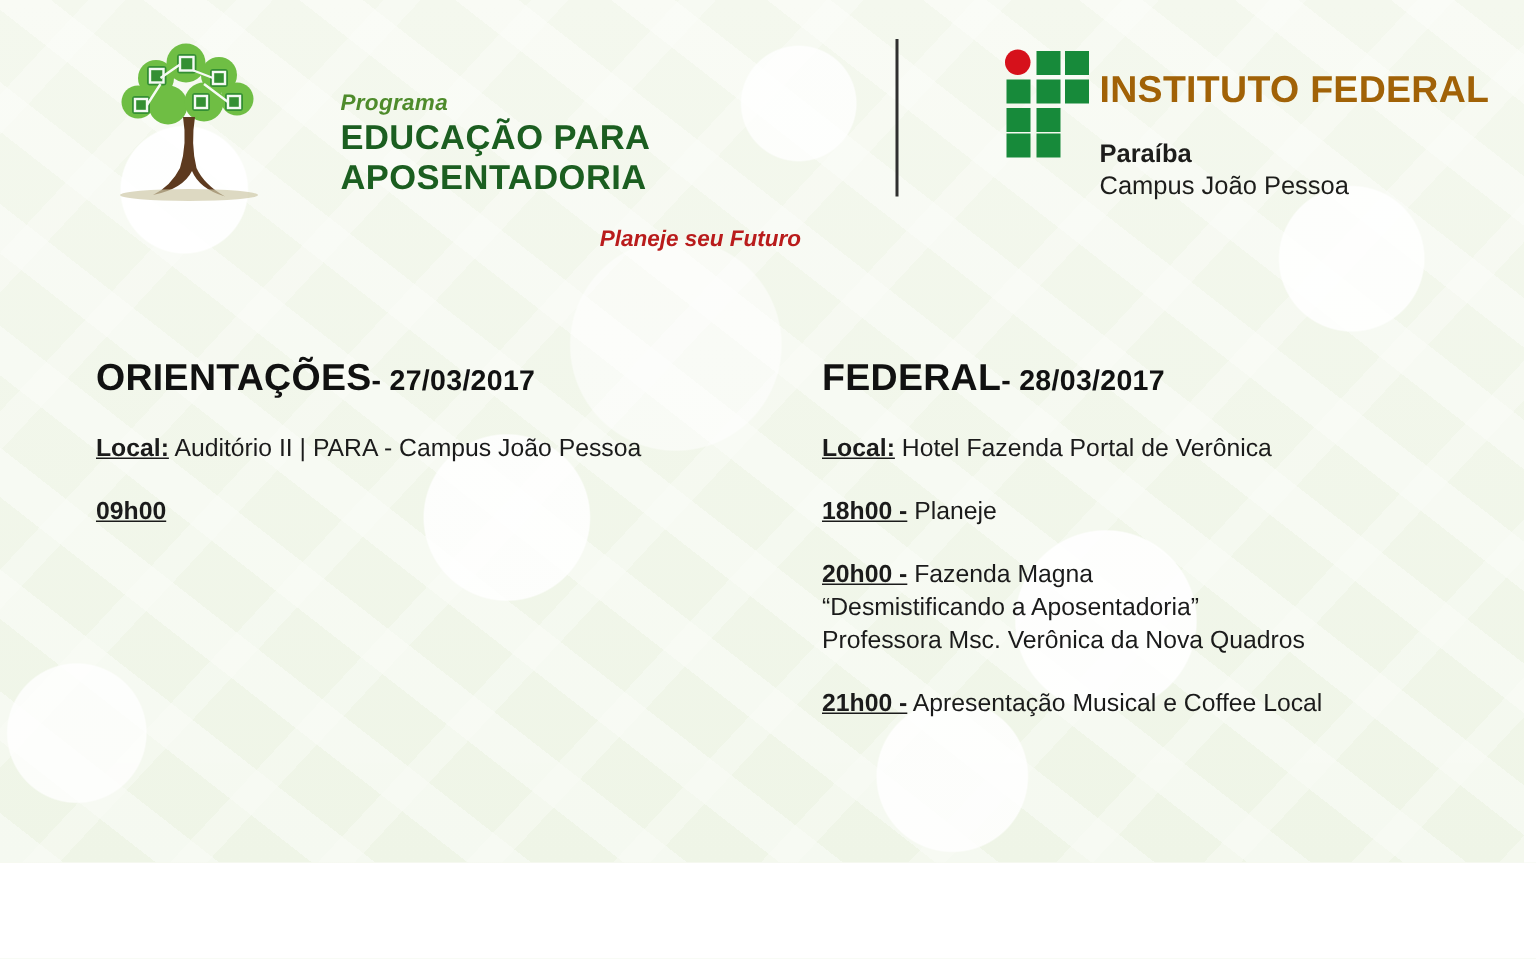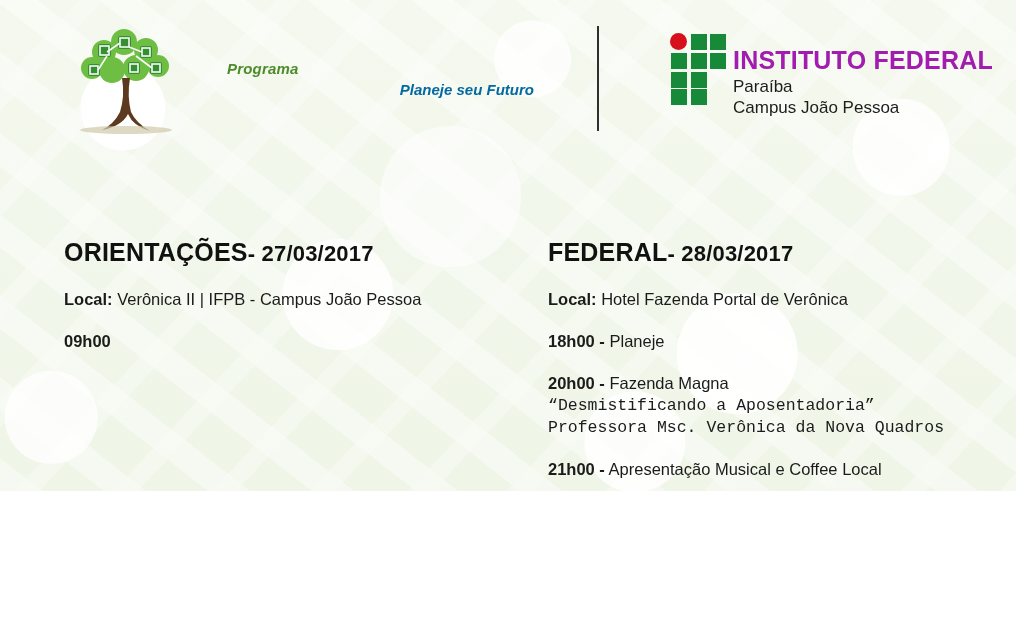--- a/index.html
+++ b/index.html
@@ -9,21 +9,21 @@
   body {
     width: 1024px;
     height: 639px;
     font-family: "Liberation Sans", sans-serif;
     background: #ffffff;
     overflow: hidden;
   }
   .poster {
     position: relative;
     width: 1024px;
-    height: 491px;
+    height: 575px;
     background: #f2f6ec;
     overflow: hidden;
   }
   
   .bg-pattern {
     position: absolute;
     inset: 0;
     background-color: #f1f6eb;
     background-image:
       radial-gradient(circle at 12% 22%, rgba(255,255,255,0.95) 0 42px, transparent 43px),
@@ -97,23 +97,23 @@
     font-weight: bold;
     color: #1b5e20;
     letter-spacing: .3px;
     margin-top: 1px;
     text-align: left;
     margin-left: 45px;
   }
   .program-sub {
     font-size: 15px;
     font-weight: bold;
-    color: #0369a1;
+    color: #b91c1c;
     font-style: italic;
-    margin-top: 4px;
+    margin-top: 19px;
     text-align: right;
     padding-right: 8px;
   }
   .divider-line {
     position: absolute;
     left: 597px;
     top: 26px;
     width: 2px;
     height: 105px;
     background: #2f2f2f;
@@ -142,61 +142,61 @@
   }
   .if-text {
     position: absolute;
     left: 733px;
     top: 46px;
     line-height: 1.18;
   }
   .if-name {
     font-size: 25px;
     font-weight: bold;
-    color: #a21caf;
+    color: #a16207;
     letter-spacing: .2px;
   }
   .if-state, .if-campus {
     font-size: 17px;
     color: #1d1d1b;
   }
-  .if-state { margin-top: 1px; }
+  .if-state { margin-top: 17px; font-weight: bold; }
   .if-campus { margin-top: 1px; }
 
   
   .col {
     position: absolute;
     top: 238px;
   }
   .col-left { left: 64px; width: 450px; }
   .col-right { left: 548px; width: 440px; }
 
   .sec-head {
     margin: 0 0 22px 0;
     font-size: 25px;
     font-weight: bold;
     color: #111111;
     letter-spacing: .2px;
   }
   .sec-head .date {
-    font-size: 22px;
+    font-size: 19px;
     font-weight: bold;
   }
   .line {
     font-size: 16.5px;
     color: #1b1b1b;
     margin-bottom: 20px;
     line-height: 1.33;
   }
   .line b {
     font-weight: bold;
+    text-decoration: underline;
   }
   .line .sub {
     display: block;
-    font-family: Liberation Mono, monospace;
   }
 </style>
 </head>
 <body>
 
 <div class="poster">
   <div class="bg-pattern"></div>
 
   <div class="header">
 
@@ -228,20 +228,21 @@
             <rect x="90" y="38" width="8" height="8"></rect>
             <rect x="68" y="38" width="8" height="8"></rect>
             <path d="M45 26 L58 17 M67 21 L80 26 M36 44 L45 30 M74 30 L90 42"></path>
           </g>
           <path d="M60 52 q3 18 -2 34 q-6 12 -18 18 q20 -4 26 -16 q5 12 22 17 q-14 -8 -19 -19 q-4 -16 -1 -34 z" fill="#5d3a1f"></path>
           <ellipse cx="64" cy="104" rx="46" ry="4" fill="#cfc9a8" opacity="0.7"></ellipse>
         </svg>
       </div>
       <div class="program-text">
         <div class="program-kicker">Programa</div>
+        <div class="program-title">EDUCAÇÃO PARA APOSENTADORIA</div>
         <div class="program-sub">Planeje seu Futuro</div>
       </div>
     </div>
 
     <div class="divider-line"></div>
 
     <div class="if-logo">
       <div class="if-dot"></div>
       <div class="if-sq" style="left:21px; top:1px;"></div>
       <div class="if-sq" style="left:40px; top:1px;"></div>
@@ -260,21 +261,21 @@
       <div class="if-campus">Campus João Pessoa</div>
     </div>
   </div>
 
   <div class="col col-left">
     <div class="sec-head">
       <span>ORIENTAÇÕES</span><span class="date">- 27/03/2017</span>
     </div>
 
     <div class="line">
-      <b>Local:</b><span> Verônica II | IFPB - Campus João Pessoa</span>
+      <b>Local:</b><span> Auditório II | PARA - Campus João Pessoa</span>
     </div>
 
     <div class="line">
       <b>09h00</b><span></span>
     </div>
   </div>
 
   <div class="col col-right">
     <div class="sec-head">
       <span>FEDERAL</span><span class="date">- 28/03/2017</span>

